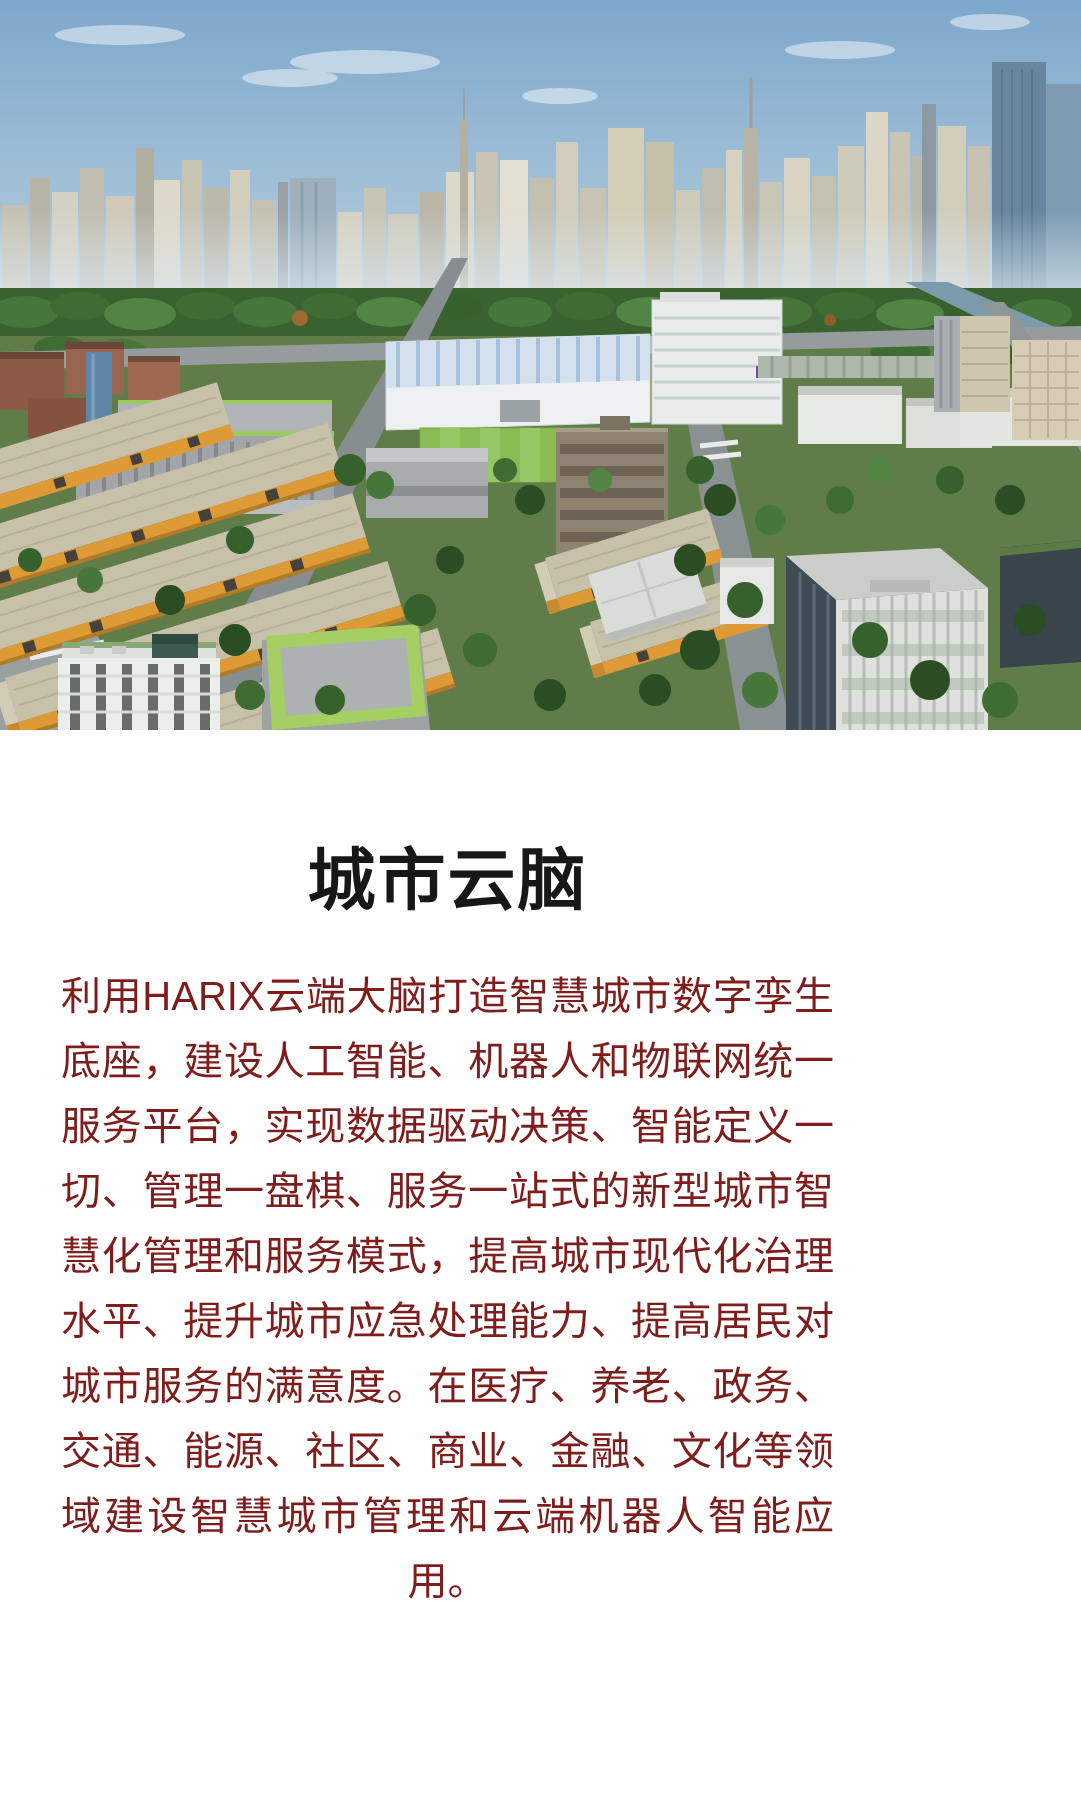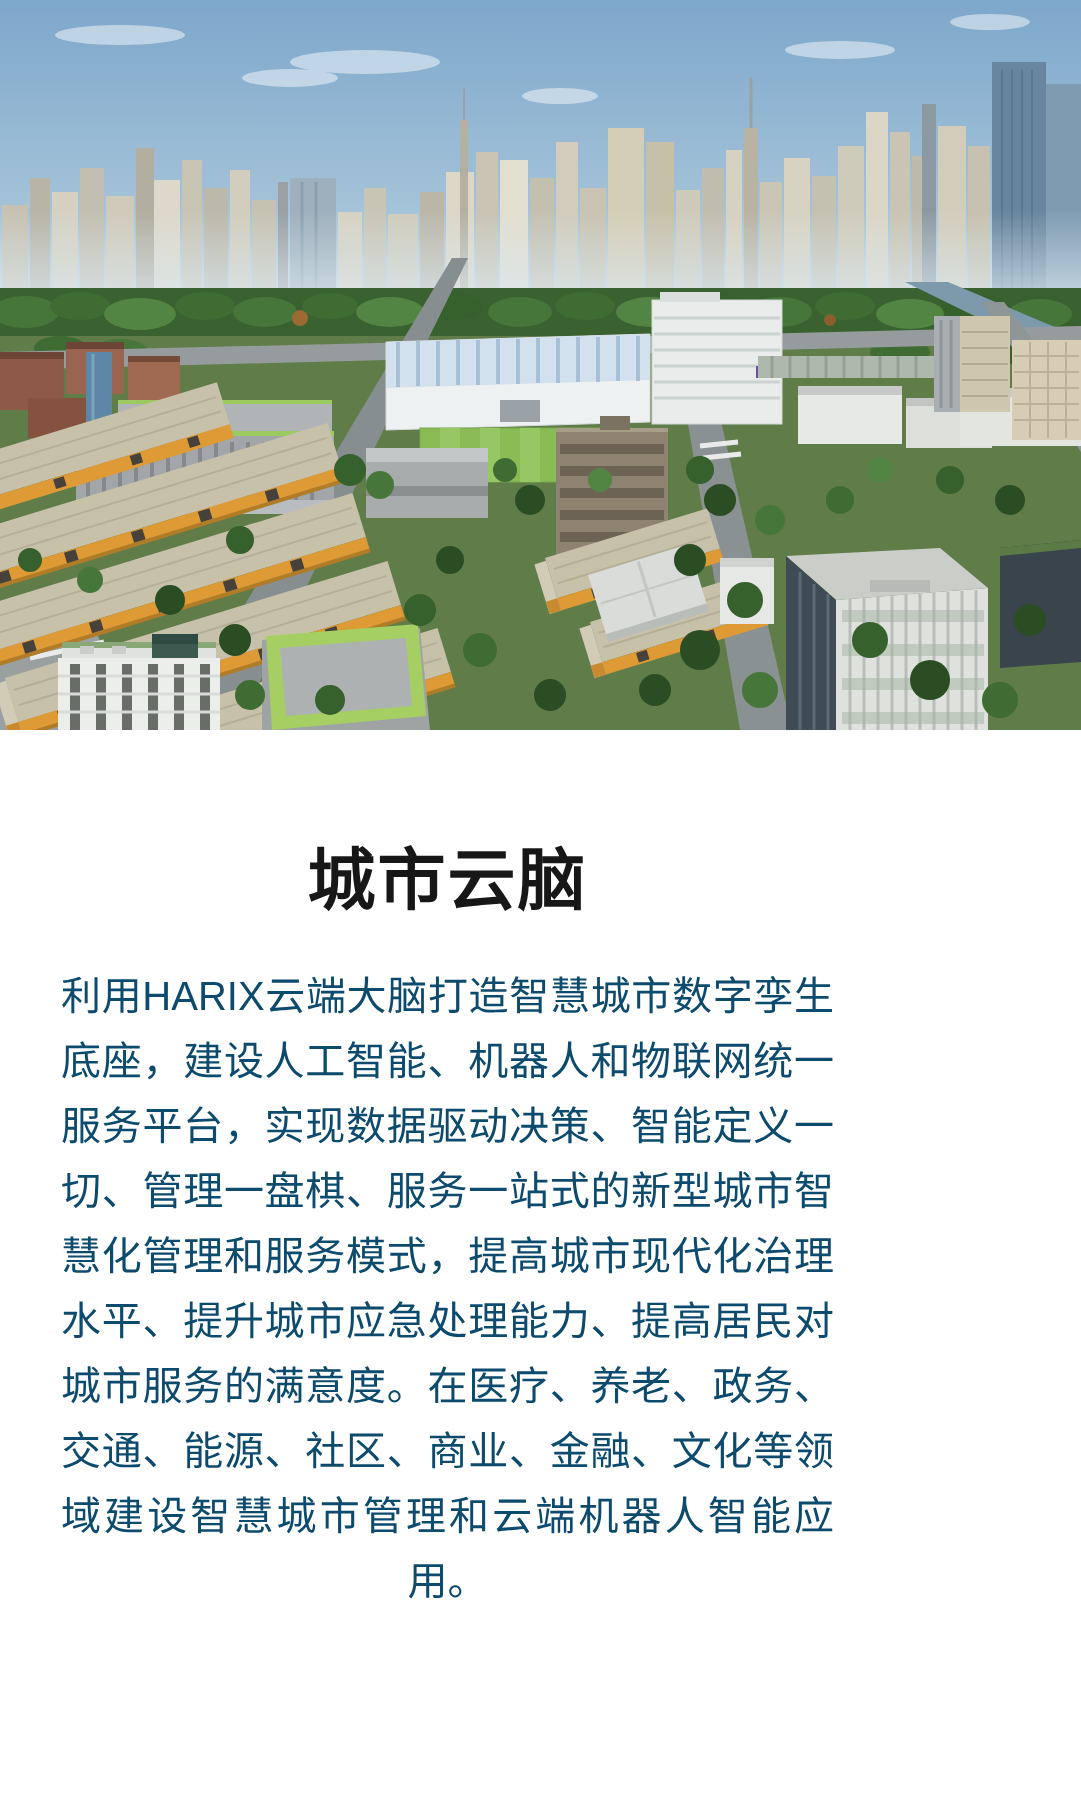--- a/index.html
+++ b/index.html
@@ -2,21 +2,21 @@
 <html lang="zh-CN"><head>
 <meta charset="utf-8">
 <style>
   html,body{margin:0;padding:0;background:#ffffff;}
   body{width:1081px;height:1802px;font-family:"Liberation Sans","DejaVu Sans",sans-serif;}
   .hero{width:1081px;height:730px;overflow:hidden;}
   .hero svg{display:block;}
   .content{width:895px;}
   .title{margin:110px 0 0;font-size:68px;line-height:80px;font-weight:700;color:#171717;text-align:center;letter-spacing:2px;}
   .subtitle{margin-top:40px;font-size:56px;line-height:82px;font-weight:600;color:#4c4c4c;text-align:center;}
-  .body-text{margin:44px 0 0;padding:0 61px;font-size:40px;line-height:65px;font-weight:400;color:#0c4a6e;
+  .body-text{margin:44px 0 0;padding:0 61px;font-size:40px;line-height:65px;font-weight:400;color:#7f1d1d;
              text-align:justify;text-align-last:center;text-justify:inter-ideograph;}
   
   .t1{fill:#2b4d24}.t2{fill:#36602c}.t3{fill:#3f6c33}.t4{fill:#47763a}.t5{fill:#528543}
 </style>
 </head>
 <body>
 
 <div class="hero" role="img" aria-label="数字孪生智慧城市三维渲染图：远处高楼天际线，中部绿树与道路，近处橙色墙面仓库厂房、灰色办公楼与白色高层建筑">
 <svg viewBox="0 0 1081 730" width="1081" height="730" preserveAspectRatio="none">
   <defs>

